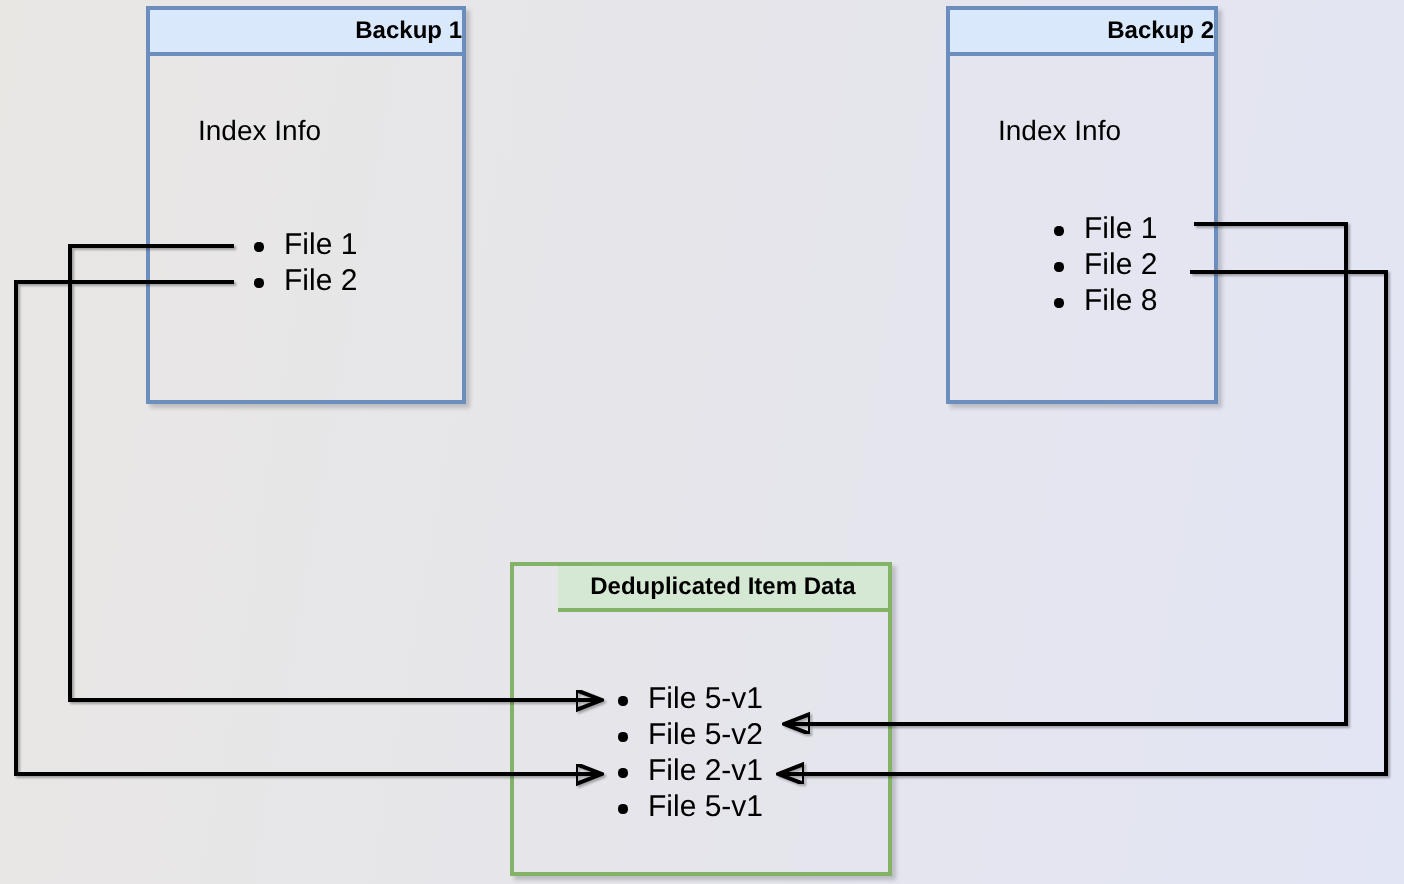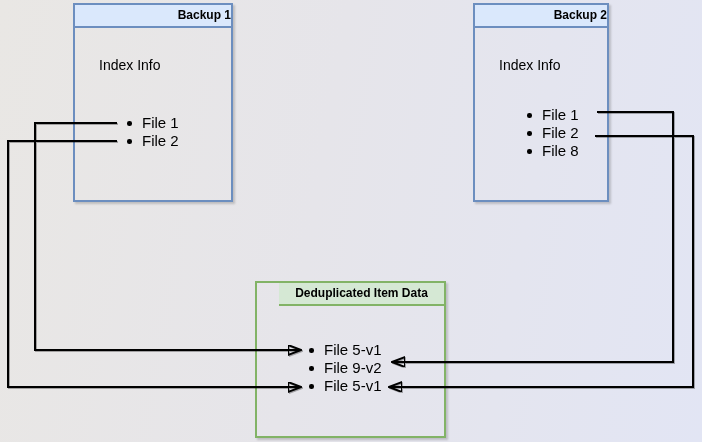--- a/index.html
+++ b/index.html
@@ -118,21 +118,22 @@
       <li>File 1</li>
       <li>File 2</li>
       <li>File 8</li>
     </ul>
   </div>
 
   <div class="box green" id="dedup">
     <div class="box-header">Deduplicated Item Data</div>
     <ul class="item-list">
       <li>File 5-v1</li>
-      <li>File 9-v2</li>
+      <li>File 5-v2</li>
+      <li>File 2-v1</li>
       <li>File 5-v1</li>
     </ul>
   </div>
 
   <svg class="wires" viewBox="0 0 702 442" xmlns="http://www.w3.org/2000/svg">
     <defs>
       <marker id="arrowhead" markerUnits="userSpaceOnUse" markerWidth="14" markerHeight="12" refX="13" refY="5" orient="auto">
         <path d="M0,0 L13,5 L0,10 Z" fill="#000" stroke="none"></path>
       </marker>
     </defs>

